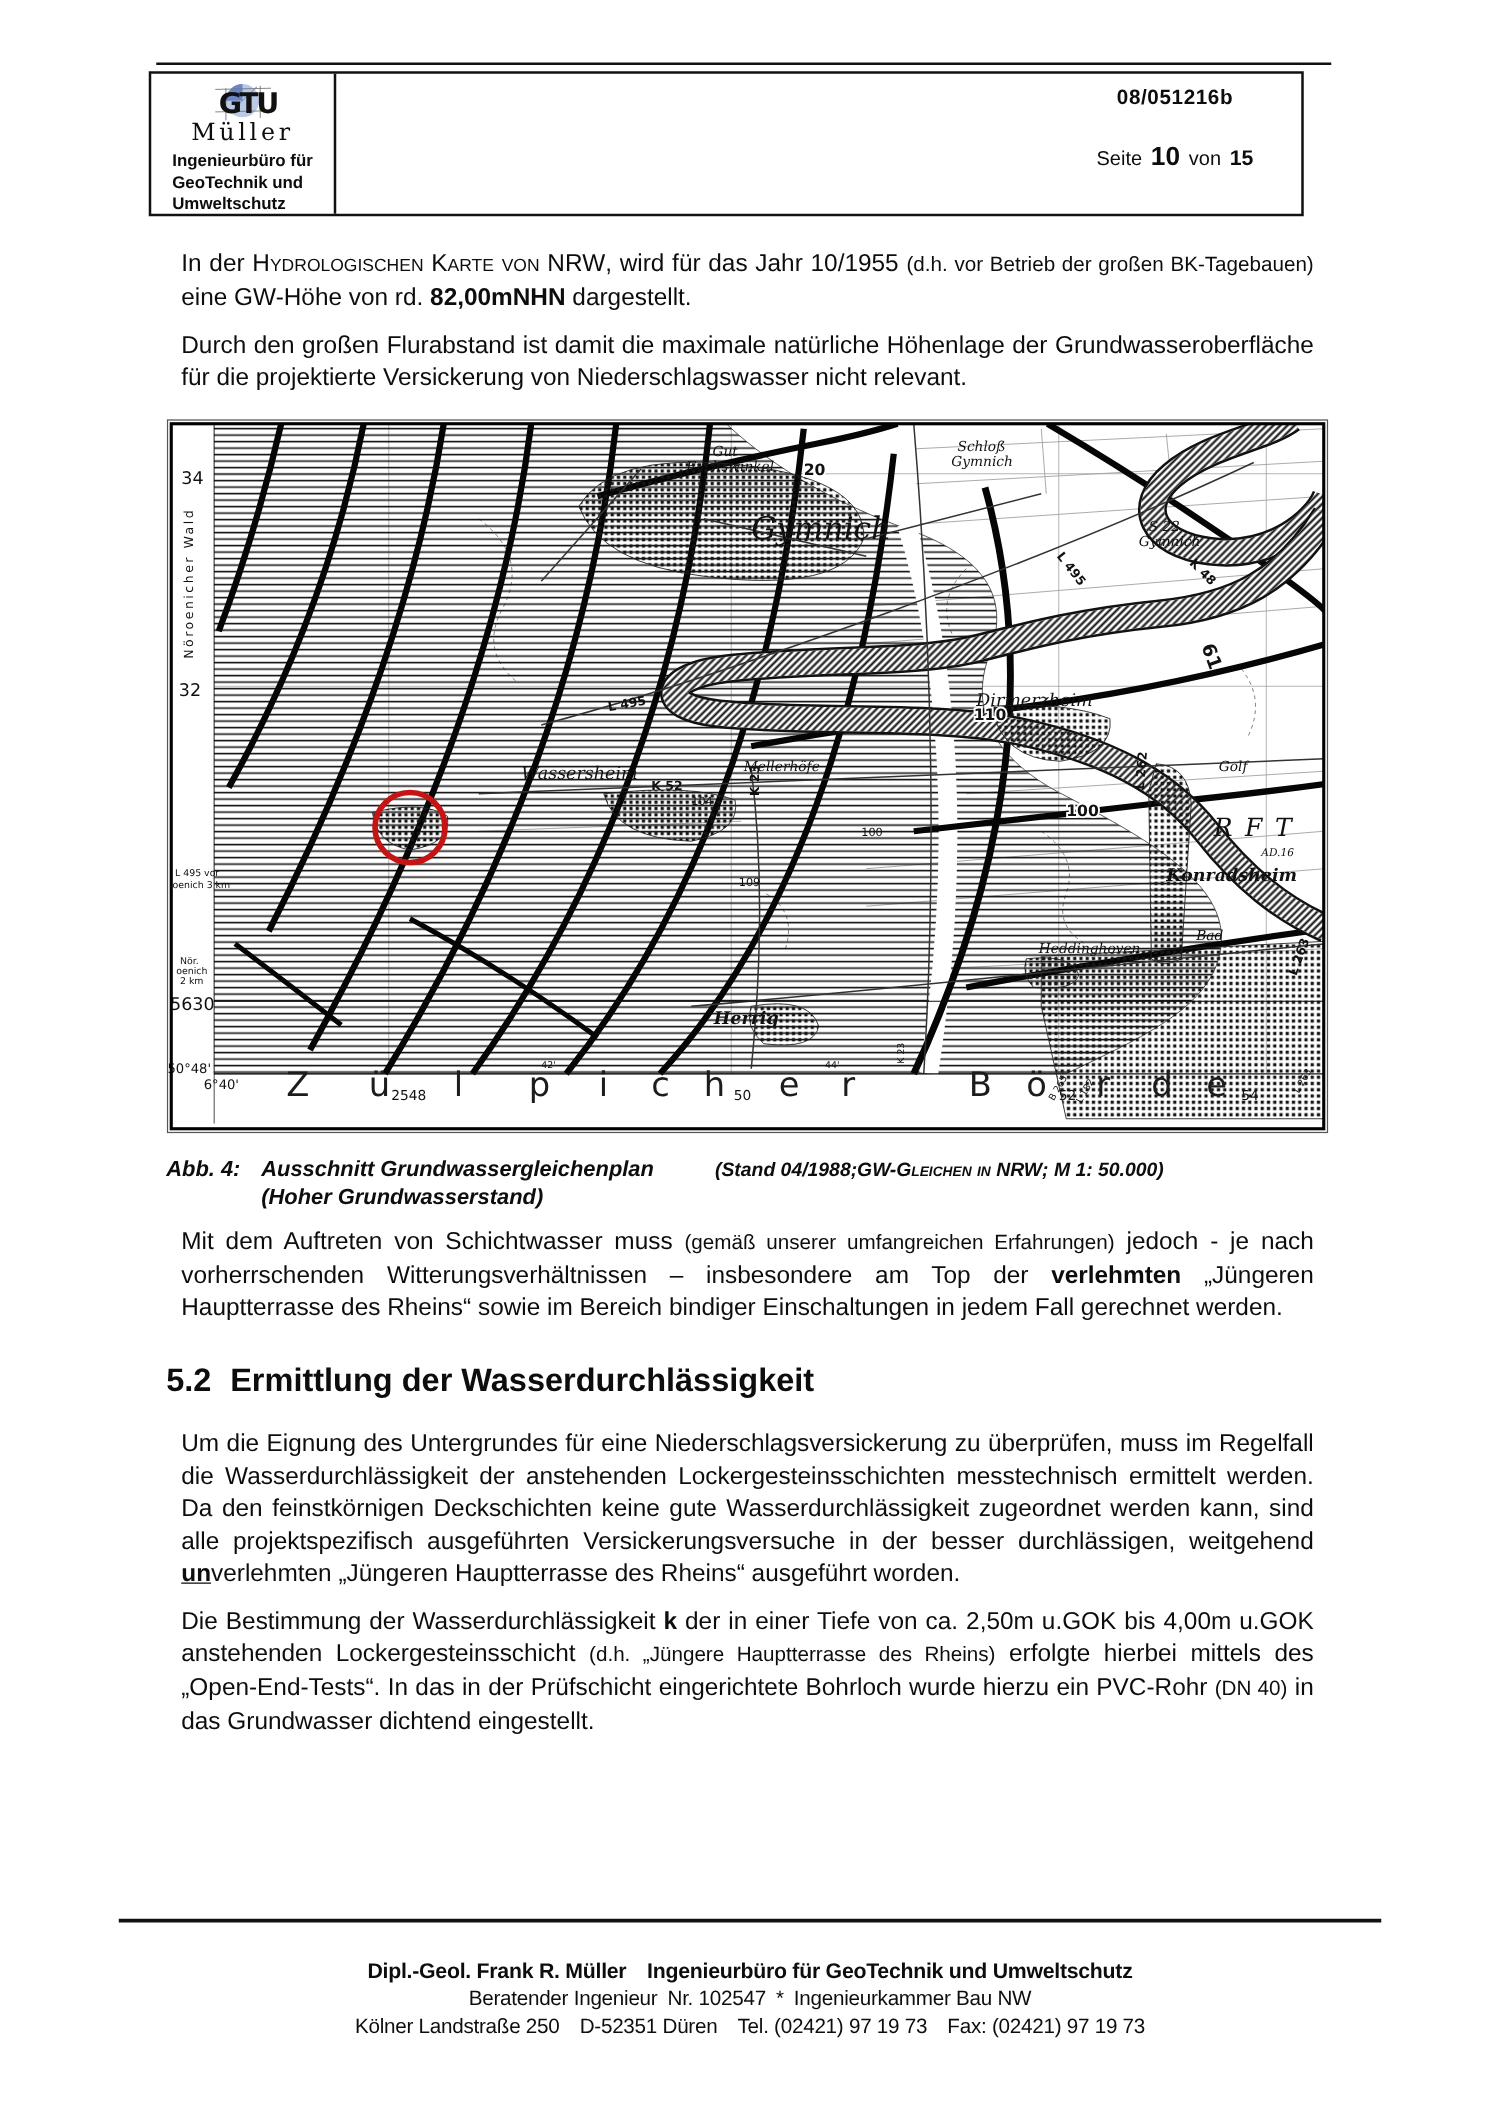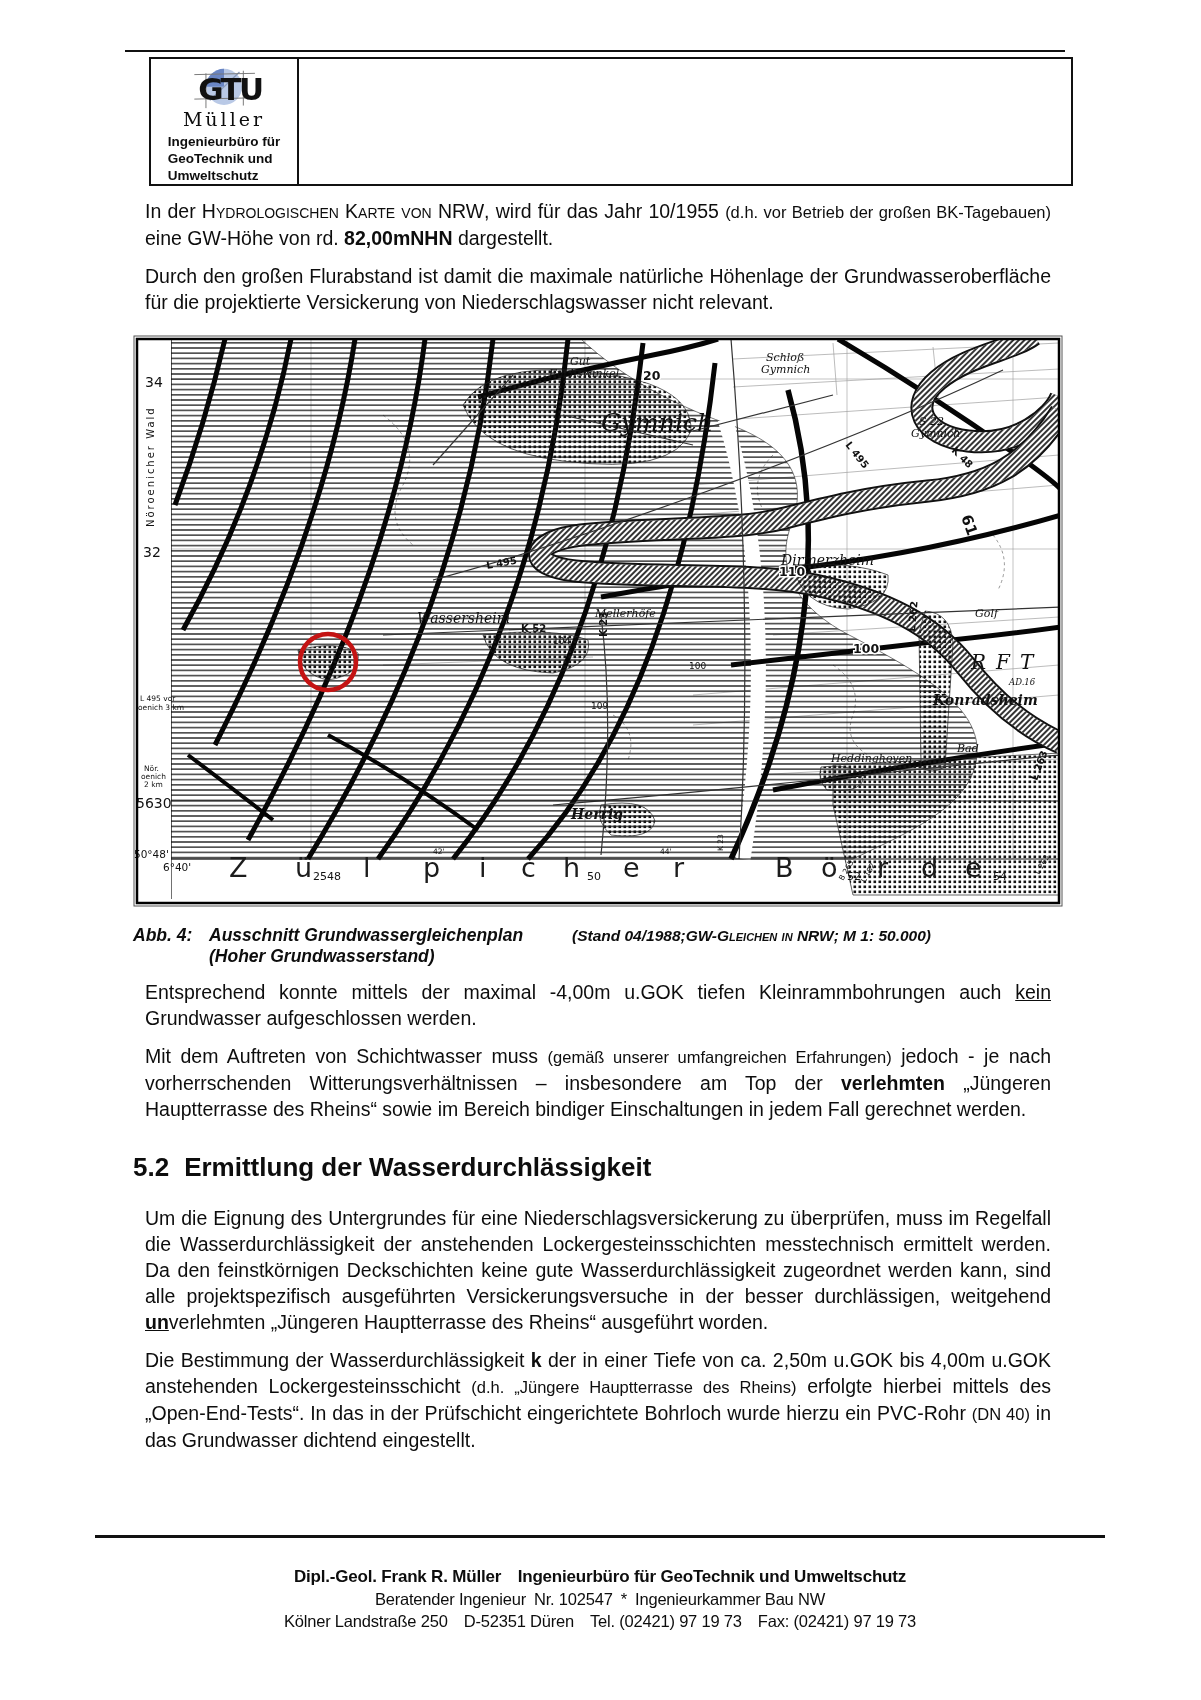--- a/index.html
+++ b/index.html
@@ -1,21 +1,21 @@
 <!DOCTYPE html>
 <html><head>
 <meta charset="utf-8">
 <style>
   html,body{margin:0;padding:0;background:#fff;}
   .page{position:relative;width:1201px;height:1700px;background:#fff;color:#0d0d0d;
         font-family:"Liberation Sans",sans-serif;overflow:hidden;}
   .content{position:absolute;left:133px;top:0;width:930px;}
   
   .top-rule{position:absolute;left:125px;top:50px;width:940px;height:0;border-top:2.5px solid #111;}
-  .hdr{position:absolute;left:149px;top:57px;width:924px;height:129px;border:2px solid #111;
+  .hdr{position:absolute;left:119px;top:57px;width:924px;height:116px;border:2px solid #111;
        display:flex;box-sizing:border-box;justify-content:space-between;}
   .hdr-logo{width:148px;border-right:2px solid #111;box-sizing:border-box;display:flex;
             flex-direction:column;align-items:center;padding-top:4px;}
   .hdr-mid{flex:1;border-right:2px solid #111;box-sizing:border-box;display:flex;flex-direction:column;
            justify-content:space-evenly;align-items:center;font-weight:bold;font-size:18.5px;}
   .hdr-right{width:202px;display:flex;flex-direction:column;align-items:center;padding-top:10px;box-sizing:border-box;}
   .doc-num{font-weight:bold;font-size:16.5px;letter-spacing:.5px;}
   .page-line{margin-top:26px;font-size:16px;display:flex;align-items:baseline;gap:7px;}
   .page-cur{font-weight:bold;font-size:21px;}
   .page-tot{font-weight:bold;font-size:17px;}
@@ -83,20 +83,29 @@
         <line x1="82" y1="12" x2="82" y2="66" stroke="#777" stroke-width="1.5"></line>
         <line x1="6" y1="18" x2="100" y2="16" stroke="#777" stroke-width="1.5"></line>
         <line x1="6" y1="56" x2="100" y2="54" stroke="#777" stroke-width="1.5"></line>
         <text x="12" y="58" font-family="DejaVu Sans" font-size="48" font-weight="bold" letter-spacing="-4" fill="#0a0a0a">GTU</text>
       </svg>
       <div class="logo-name">Müller</div>
       <div class="logo-sub">
         <div>Ingenieurbüro für</div>
         <div>GeoTechnik und</div>
         <div>Umweltschutz</div>
+      </div>
+    </div>
+    <div class="hdr-right">
+      <div class="doc-num">08/051216b</div>
+      <div class="page-line">
+        <span>Seite</span>
+        <span class="page-cur">10</span>
+        <span>von</span>
+        <span class="page-tot">15</span>
       </div>
     </div>
   </div>
 
   <div class="content" style="top:186px;">
 
     <p class="body-p p1"><span>In der </span><span class="sc">Hydrologischen Karte von NRW</span><span>, wird für das Jahr 10/1955 </span><span class="small">(d.h. vor Betrieb der großen BK-Tagebauen)</span><span> eine GW-Höhe von rd. </span><span class="b">82,00mNHN</span><span> dargestellt.</span></p>
 
     <p class="body-p p2">Durch den großen Flurabstand ist damit die maximale natürliche Höhenlage der Grundwasseroberfläche für die projektierte Versickerung von Niederschlagswasser nicht relevant.</p>
 
@@ -298,21 +307,20 @@
         <rect x="4" y="4" width="922" height="564" fill="none" stroke="#000" stroke-width="2.5"></rect>
       </svg>
     </div>
 
     <div class="caption">
       <span>Abb. 4:</span>
       <span><span>Ausschnitt Grundwassergleichenplan </span><span class="cap-small"><span>(Stand 04/1988;GW-</span><span class="sc">Gleichen in NRW</span><span>; M 1: 50.000)</span></span><br>
       <span>(Hoher Grundwasserstand)</span></span>
     </div>
 
-    <p class="body-p p3"><span>Entsprechend konnte mittels der maximal -4,00m u.GOK tiefen Kleinrammbohrungen auch </span><span class="u">kein</span><span> Grundwasser aufgeschlossen werden.</span></p>
 
     <p class="body-p p4"><span>Mit dem Auftreten von Schichtwasser muss </span><span class="small">(gemäß unserer umfangreichen Erfahrungen)</span><span> jedoch - je nach vorherrschenden Witterungsverhältnissen – insbesondere am Top der </span><span class="b">verlehmten</span><span> „Jüngeren Hauptterrasse des Rheins“ sowie im Bereich bindiger Einschaltungen in jedem Fall gerechnet werden.</span></p>
 
     <h2 class="h52">
       <span>5.2</span>
       <span>Ermittlung der Wasserdurchlässigkeit</span>
     </h2>
 
     <p class="body-p p5"><span>Um die Eignung des Untergrundes für eine Niederschlagsversickerung zu überprüfen, muss im Regelfall die Wasserdurchlässigkeit der anstehenden Lockergesteinsschichten messtechnisch ermittelt werden. Da den feinstkörnigen Deckschichten keine gute Wasserdurchlässigkeit zugeordnet werden kann, sind alle projektspezifisch ausgeführten Versickerungsversuche in der besser durchlässigen, weitgehend </span><span class="bu">un</span><span>verlehmten „Jüngeren Hauptterrasse des Rheins“ ausgeführt worden.</span></p>
 

